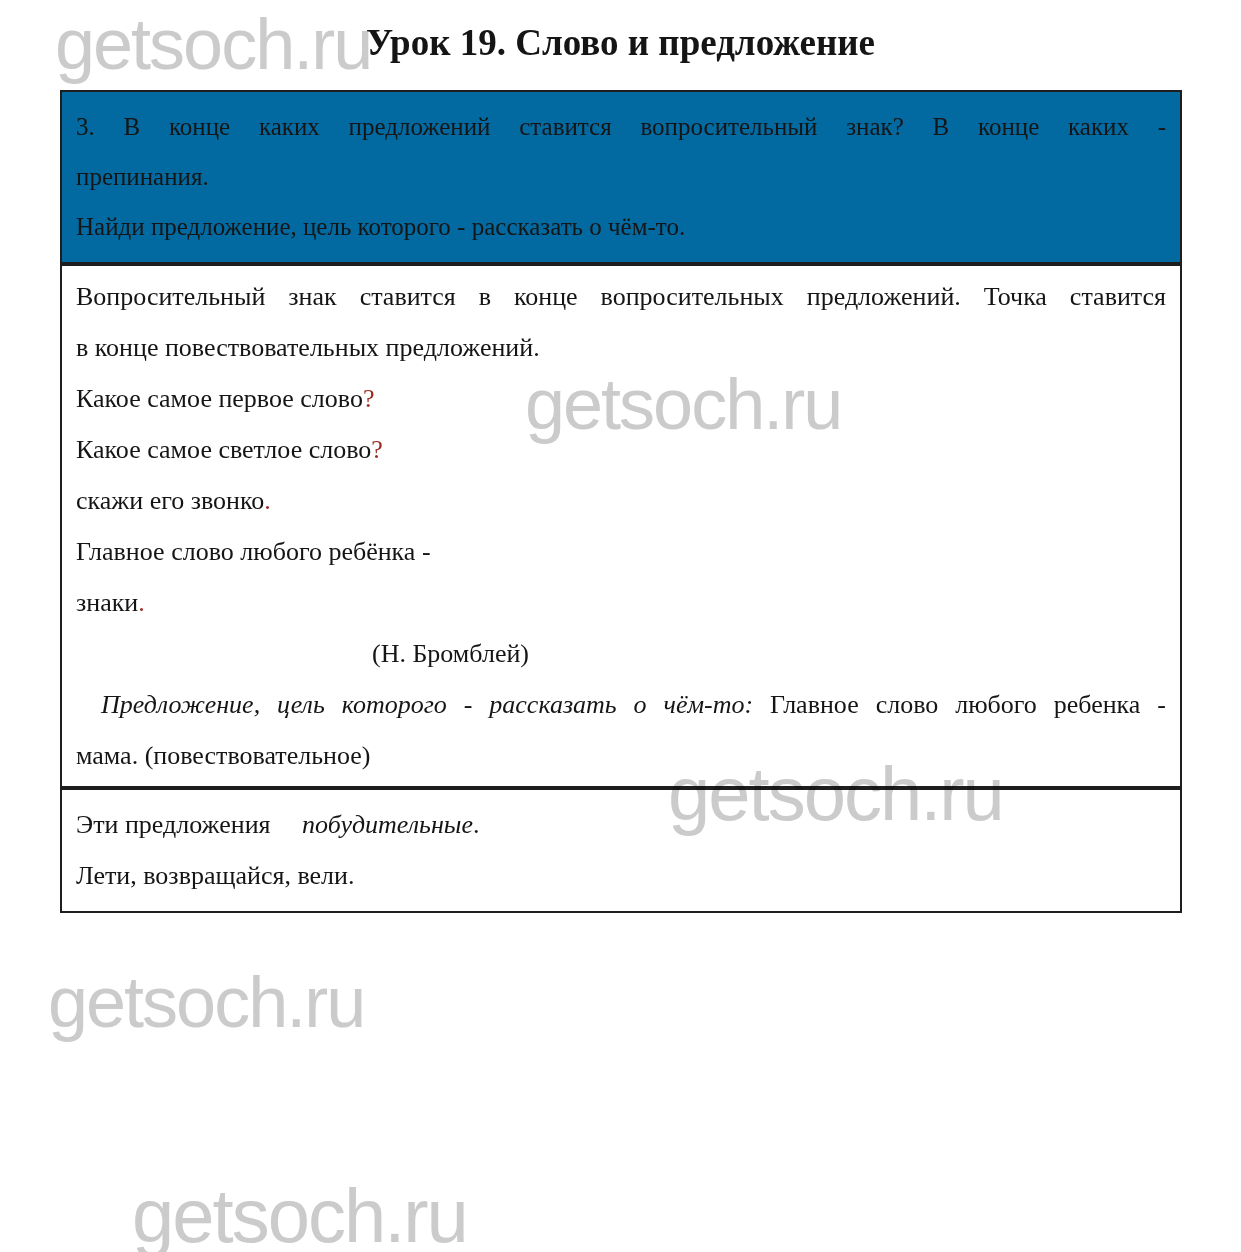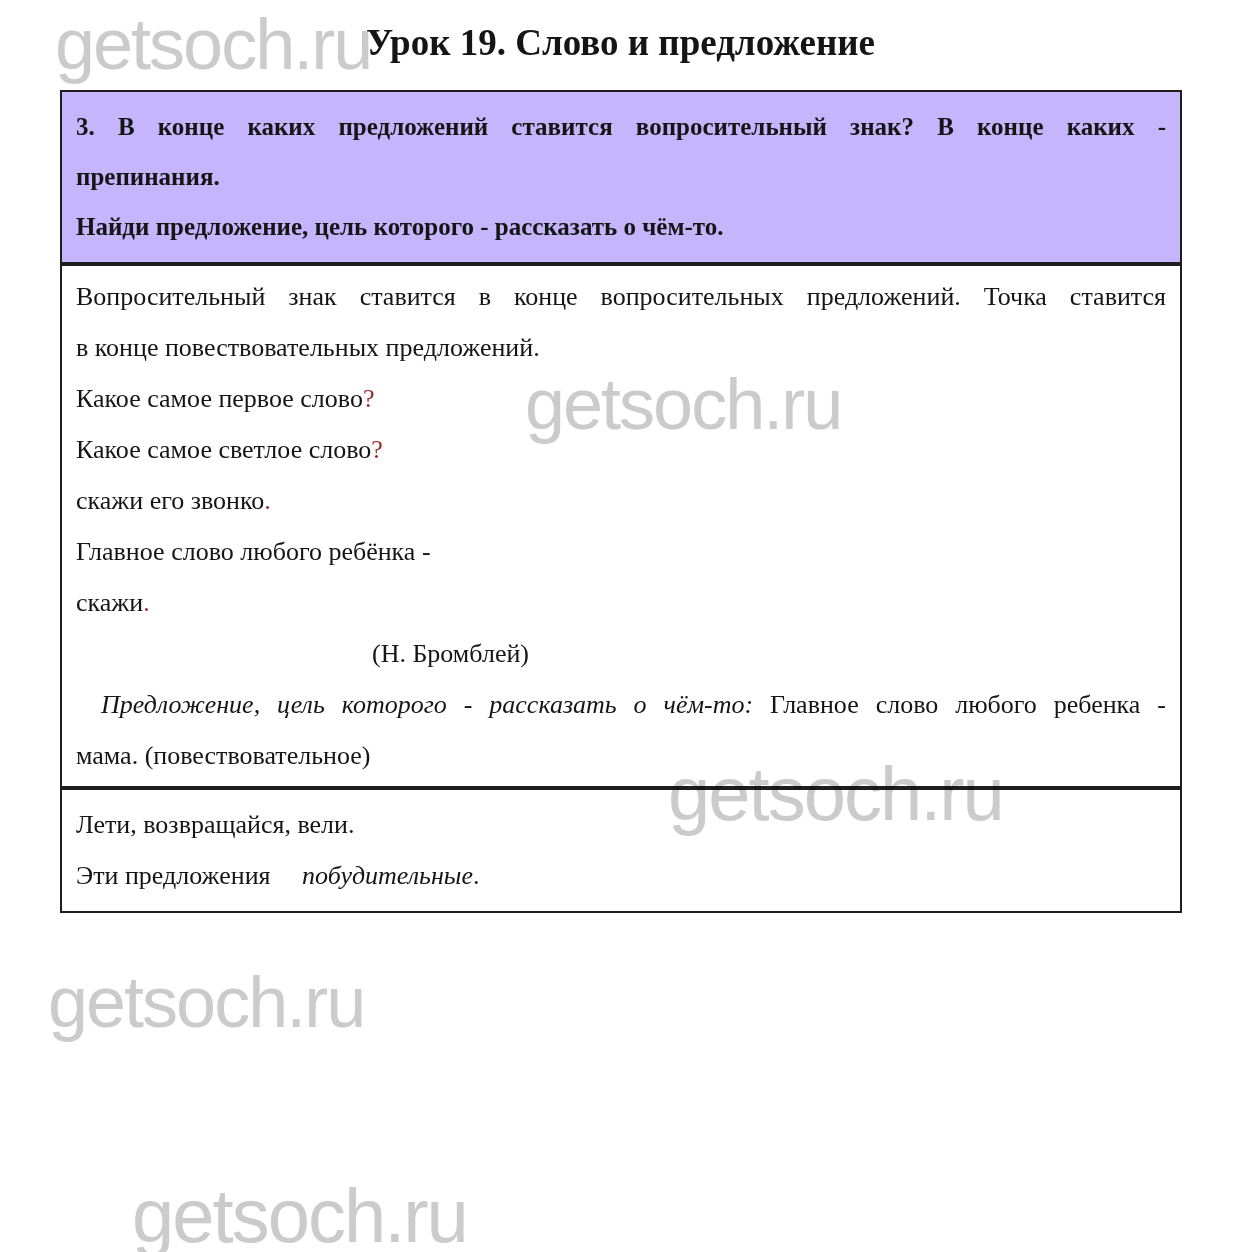--- a/index.html
+++ b/index.html
@@ -40,21 +40,21 @@
   }
   .box {
     position: relative;
     z-index: 1;
     box-sizing: border-box;
     margin-left: 60px;
     width: 1122px;
     border: 2px solid #1e1e1e;
     padding: 10px 14px;
   }
-  .task   { background: #c4b5fd; font-weight: bold; }
+  .task   { background: #0369a1; font-weight: normal; }
   .answer { background: #ffffff; }
   .box1 { margin-top: 24px; }
   .box2 { margin-top: 0; padding-top: 5px; padding-bottom: 5px; }
   .box3 { margin-top: 17px; }
   .box4 { margin-top: 0; padding-top: 9px; }
 
   .ln  { font-size: 25px; line-height: 50px; white-space: nowrap; }
   .answer .ln { font-size: 26px; line-height: 51px; }
   .just { text-align: justify; text-align-last: justify; white-space: normal; }
   .red  { color: #9e2a25; }
@@ -82,27 +82,27 @@
 
   <section class="box answer box2">
     <div class="ln just">Вопросительный знак ставится в конце вопросительных предложений. Точка ставится</div>
     <div class="ln">в конце повествовательных предложений.</div>
 
     <div class="ln"><span>Какое самое первое слово</span><span class="red">?</span></div>
     <div class="ln"><span>Какое самое светлое слово</span><span class="red">?</span></div>
 
     <div class="ln"><span>скажи его звонко</span><span class="red">.</span></div>
     <div class="ln"><span>Главное слово любого ребёнка -</span><span class="red"></span></div>
-    <div class="ln"><span>скажи</span><span class="red">.</span></div>
+    <div class="ln"><span>знаки</span><span class="red">.</span></div>
 
     <div class="ln author-ln">(Н. Бромблей)</div>
 
     <div class="ln just"><span class="ital">Предложение, цель которого - рассказать о чём-то:</span><span> Главное слово любого ребенка -</span></div>
     <div class="ln">мама. (повествовательное)</div>
   </section>
 
 
   <section class="box answer box4">
+    <div class="ln"><span>Эти предложения </span><span class="ital">побудительные</span><span>.</span></div>
     <div class="ln">Лети, возвращайся, вели.</div>
-    <div class="ln"><span>Эти предложения </span><span class="ital">побудительные</span><span>.</span></div>
   </section>
 
 </div>
 
 </body></html>

